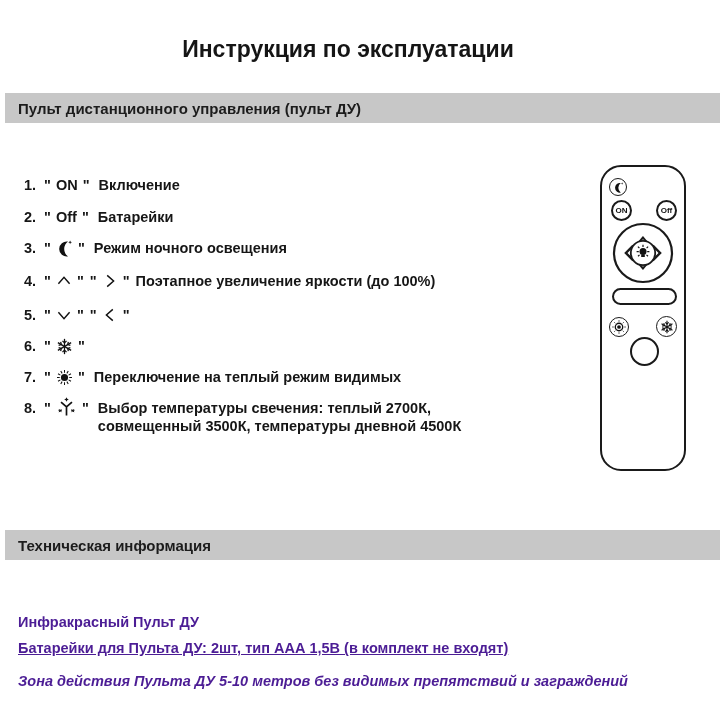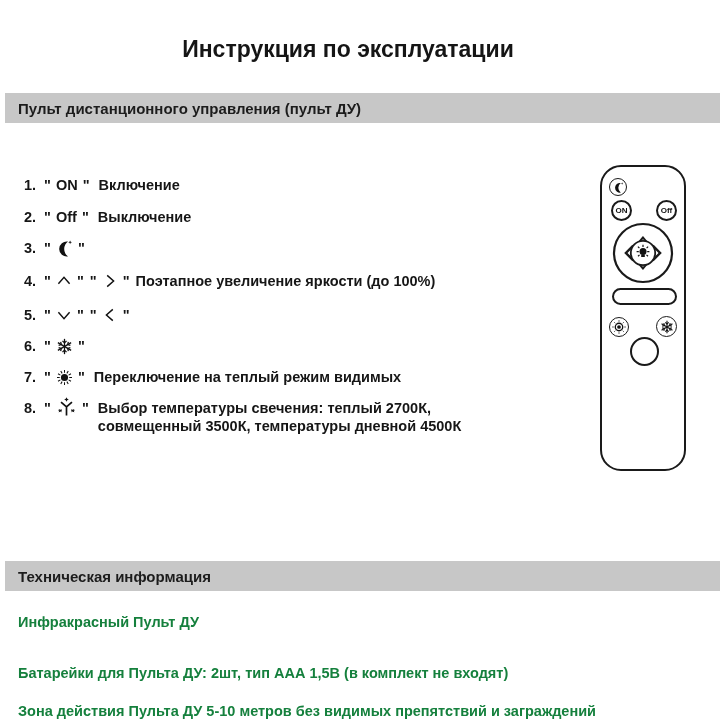--- a/index.html
+++ b/index.html
@@ -3,33 +3,33 @@
 <meta charset="utf-8">
 <style>
   html,body{margin:0;padding:0;background:#fff;}
   .page{position:relative;width:720px;height:720px;background:#ffffff;overflow:hidden;
         font-family:"Liberation Sans","DejaVu Sans",sans-serif;color:#111;font-weight:bold;}
   .title{position:absolute;top:36px;left:0;width:612px;text-align:center;
          font-size:23px;font-weight:bold;color:#151515;padding-left:42px;}
   .bar{position:absolute;left:5px;right:0;height:30px;background:#c7c7c7;
        display:flex;align-items:center;padding-left:13px;font-size:15px;color:#1c1c1c;}
   .bar1{top:93px;}
-  .bar2{top:561px;}
+  .bar2{top:530px;}
   .list-item{position:absolute;left:24px;display:flex;align-items:center;gap:4px;
              font-size:14.5px;line-height:18px;white-space:nowrap;color:#161616;}
   .num{margin-right:3px;}
   .q{margin:0 1px;}
   .desc{margin-left:4px;}
   .desc-wide{margin-left:1px;}
   .icn{display:inline-flex;align-items:center;justify-content:center;}
   .two-line{display:flex;flex-direction:column;line-height:18px;margin-left:4px;}
-  .tech-line{position:absolute;left:18px;font-size:14.5px;line-height:18px;color:#15803d;}
+  .tech-line{position:absolute;left:18px;font-size:14.5px;line-height:18px;color:#4c1d95;}
   .tl0{top:613px;}
-  .tl1{top:664px;}
-  .tl2{top:702px;}
+  .tl1{top:639px;text-decoration:underline;}
+  .tl2{top:672px;font-style:italic;}
 
   
   .remote{position:absolute;left:600px;top:165px;width:86px;height:306px;
           border:2px solid #1a1a1a;border-radius:21px;background:#fff;box-sizing:border-box;}
   .rbtn{position:absolute;border:2px solid #1a1a1a;border-radius:50%;background:#fff;
         display:flex;align-items:center;justify-content:center;box-sizing:border-box;}
   .rb-moon{left:7px;top:11px;width:18px;height:18px;border-width:1.6px;}
   .rb-on{left:9px;top:33px;width:21px;height:21px;font-size:8px;color:#111;}
   .rb-off{left:54px;top:33px;width:21px;height:21px;font-size:8px;color:#111;}
   .rb-dpad{position:absolute;left:10px;top:55px;width:62px;height:62px;}
@@ -57,33 +57,34 @@
     <span>ON</span>
     <span class="q">"</span>
     <span class="desc">Включение</span>
   </div>
 
   <div class="list-item" style="top:208px;">
     <span class="num">2.</span>
     <span class="q">"</span>
     <span>Off</span>
     <span class="q">"</span>
-    <span class="desc">Выключение</span>
+    <span class="desc">Батарейки</span>
   </div>
 
   <div class="list-item" style="top:239px;">
     <span class="num">3.</span>
     <span class="q">"</span>
     <span class="icn">
       <svg width="17" height="17" viewBox="0 0 17 17">
         <path d="M12 1.5 A7.6 7.6 0 1 0 12 16.5 A9.3 9.3 0 0 1 12 1.5 Z" fill="#111"></path>
         <path d="M14.1 0.4 l0.55 1.35 1.35 0.55 -1.35 0.55 -0.55 1.35 -0.55 -1.35 -1.35 -0.55 1.35 -0.55 Z" fill="#111"></path>
       </svg>
     </span>
     <span class="q">"</span>
+    <span class="desc">Режим ночного освещения</span>
   </div>
 
   <div class="list-item" style="top:272px;">
     <span class="num">4.</span>
     <span class="q">"</span>
     <span class="icn">
       <svg width="16" height="16" viewBox="0 0 20 20">
           <polyline points="3,13.5 10,5.5 17,13.5" fill="none" stroke="#111" stroke-width="1.8"></polyline>
         </svg>
     </span>

